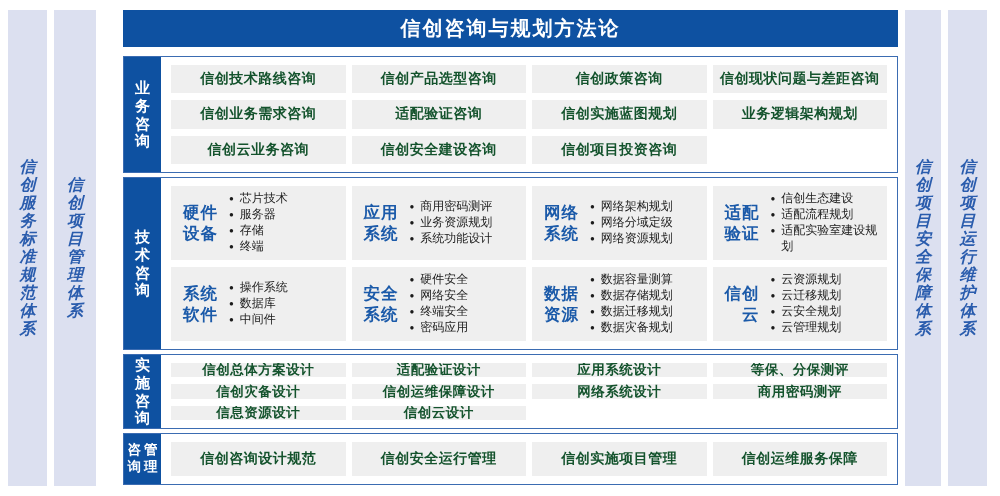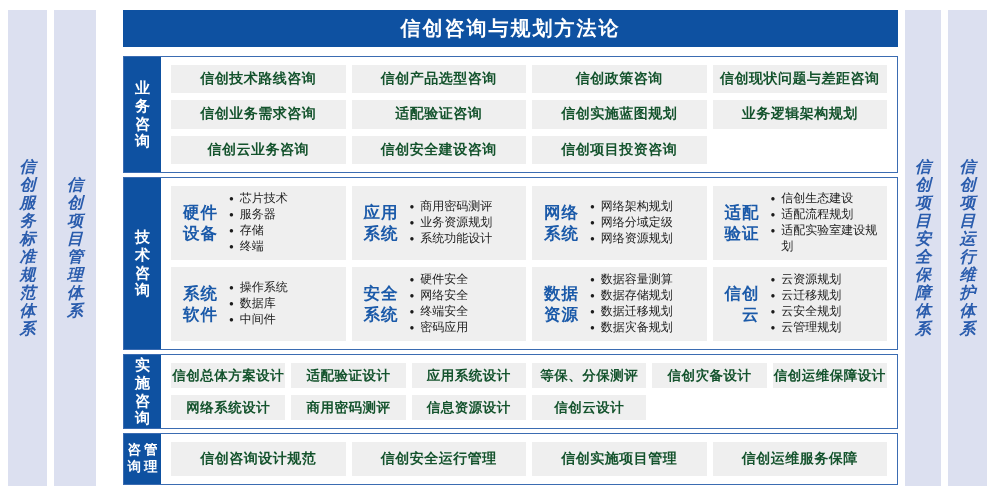--- a/index.html
+++ b/index.html
@@ -68,21 +68,21 @@
     font-size: 15px; line-height: 1.18;
   }
   .sec-management .sec-label .ch { font-size: 13.5px; line-height: 1.25; }
   .sec-content {
     flex: 1; display: grid;
     column-gap: 6px; row-gap: 7px;
     padding: 8px 10px;
     min-width: 0;
   }
   .cols-4 { grid-template-columns: repeat(4, 1fr); }
-  .cols-5 { grid-template-columns: repeat(6, 1fr); }
+  .cols-5 { grid-template-columns: repeat(4, 1fr); }
   .chip {
     background: #EFEFEF;
     color: #14532d;
     font-weight: bold;
     font-size: 14px;
     letter-spacing: 0.5px;
     display: flex; align-items: center; justify-content: center;
     text-align: center;
     white-space: nowrap;
     overflow: hidden;

